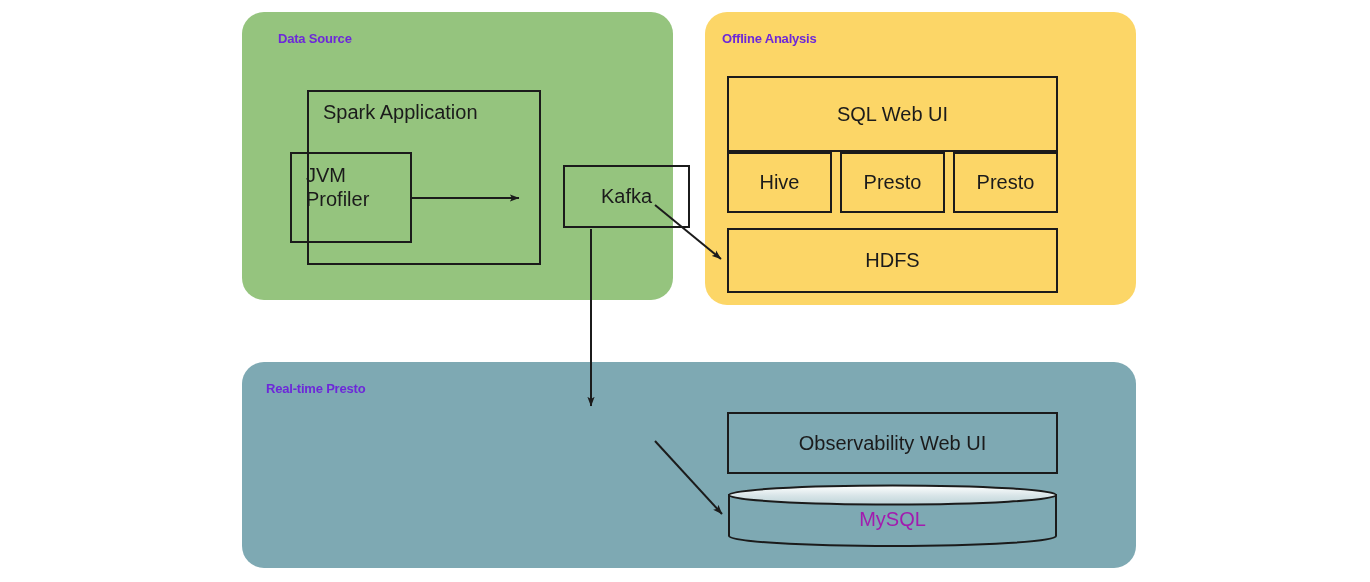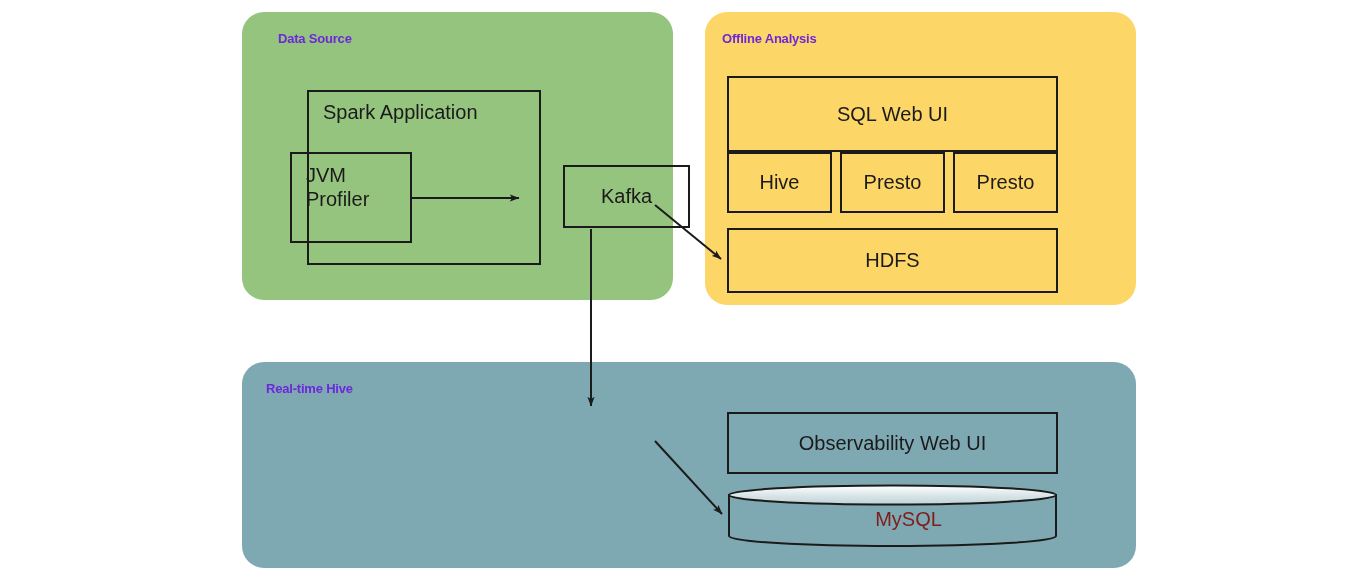--- a/index.html
+++ b/index.html
@@ -88,31 +88,31 @@
   }
   #node-mysql .cyl-svg {
     position: absolute;
     left: 0; top: 0;
     width: 100%;
     height: 100%;
     overflow: visible;
   }
   #node-mysql .cyl-label {
     position: absolute;
-    left: 16px; top: 0;
+    left: 0; top: 0;
     width: 100%;
     height: 100%;
     display: flex;
     align-items: center;
     justify-content: center;
     padding-top: 8px;
     box-sizing: border-box;
     font-family: "Liberation Sans", sans-serif;
     font-size: 20px;
-    color: #7f1d1d;
+    color: #a21caf;
   }
 
   
   #connectors {
     position: absolute;
     left: 0; top: 0;
     width: 1370px;
     height: 582px;
     pointer-events: none;
   }
@@ -125,21 +125,21 @@
   <div class="panel" id="panel-data-source" style="background:#95c47e"></div>
 
   <div class="panel" id="panel-offline" style="background:#fcd667"></div>
 
   <div class="panel" id="panel-realtime" style="background:#7ea9b3"></div>
 
   <div class="panel-title" id="title-data-source">Data Source</div>
 
   <div class="panel-title" id="title-offline">Offline Analysis</div>
 
-  <div class="panel-title" id="title-realtime">Real-time Hive</div>
+  <div class="panel-title" id="title-realtime">Real-time Presto</div>
 
   <div class="node container" id="node-spark-application">Spark Application</div>
 
   <div class="node" id="node-jvm-profiler">JVM
 Profiler</div>
 
   <div class="node" id="node-kafka">Kafka</div>
 
   <div class="node" id="node-sql-web-ui">SQL Web UI</div>
 

